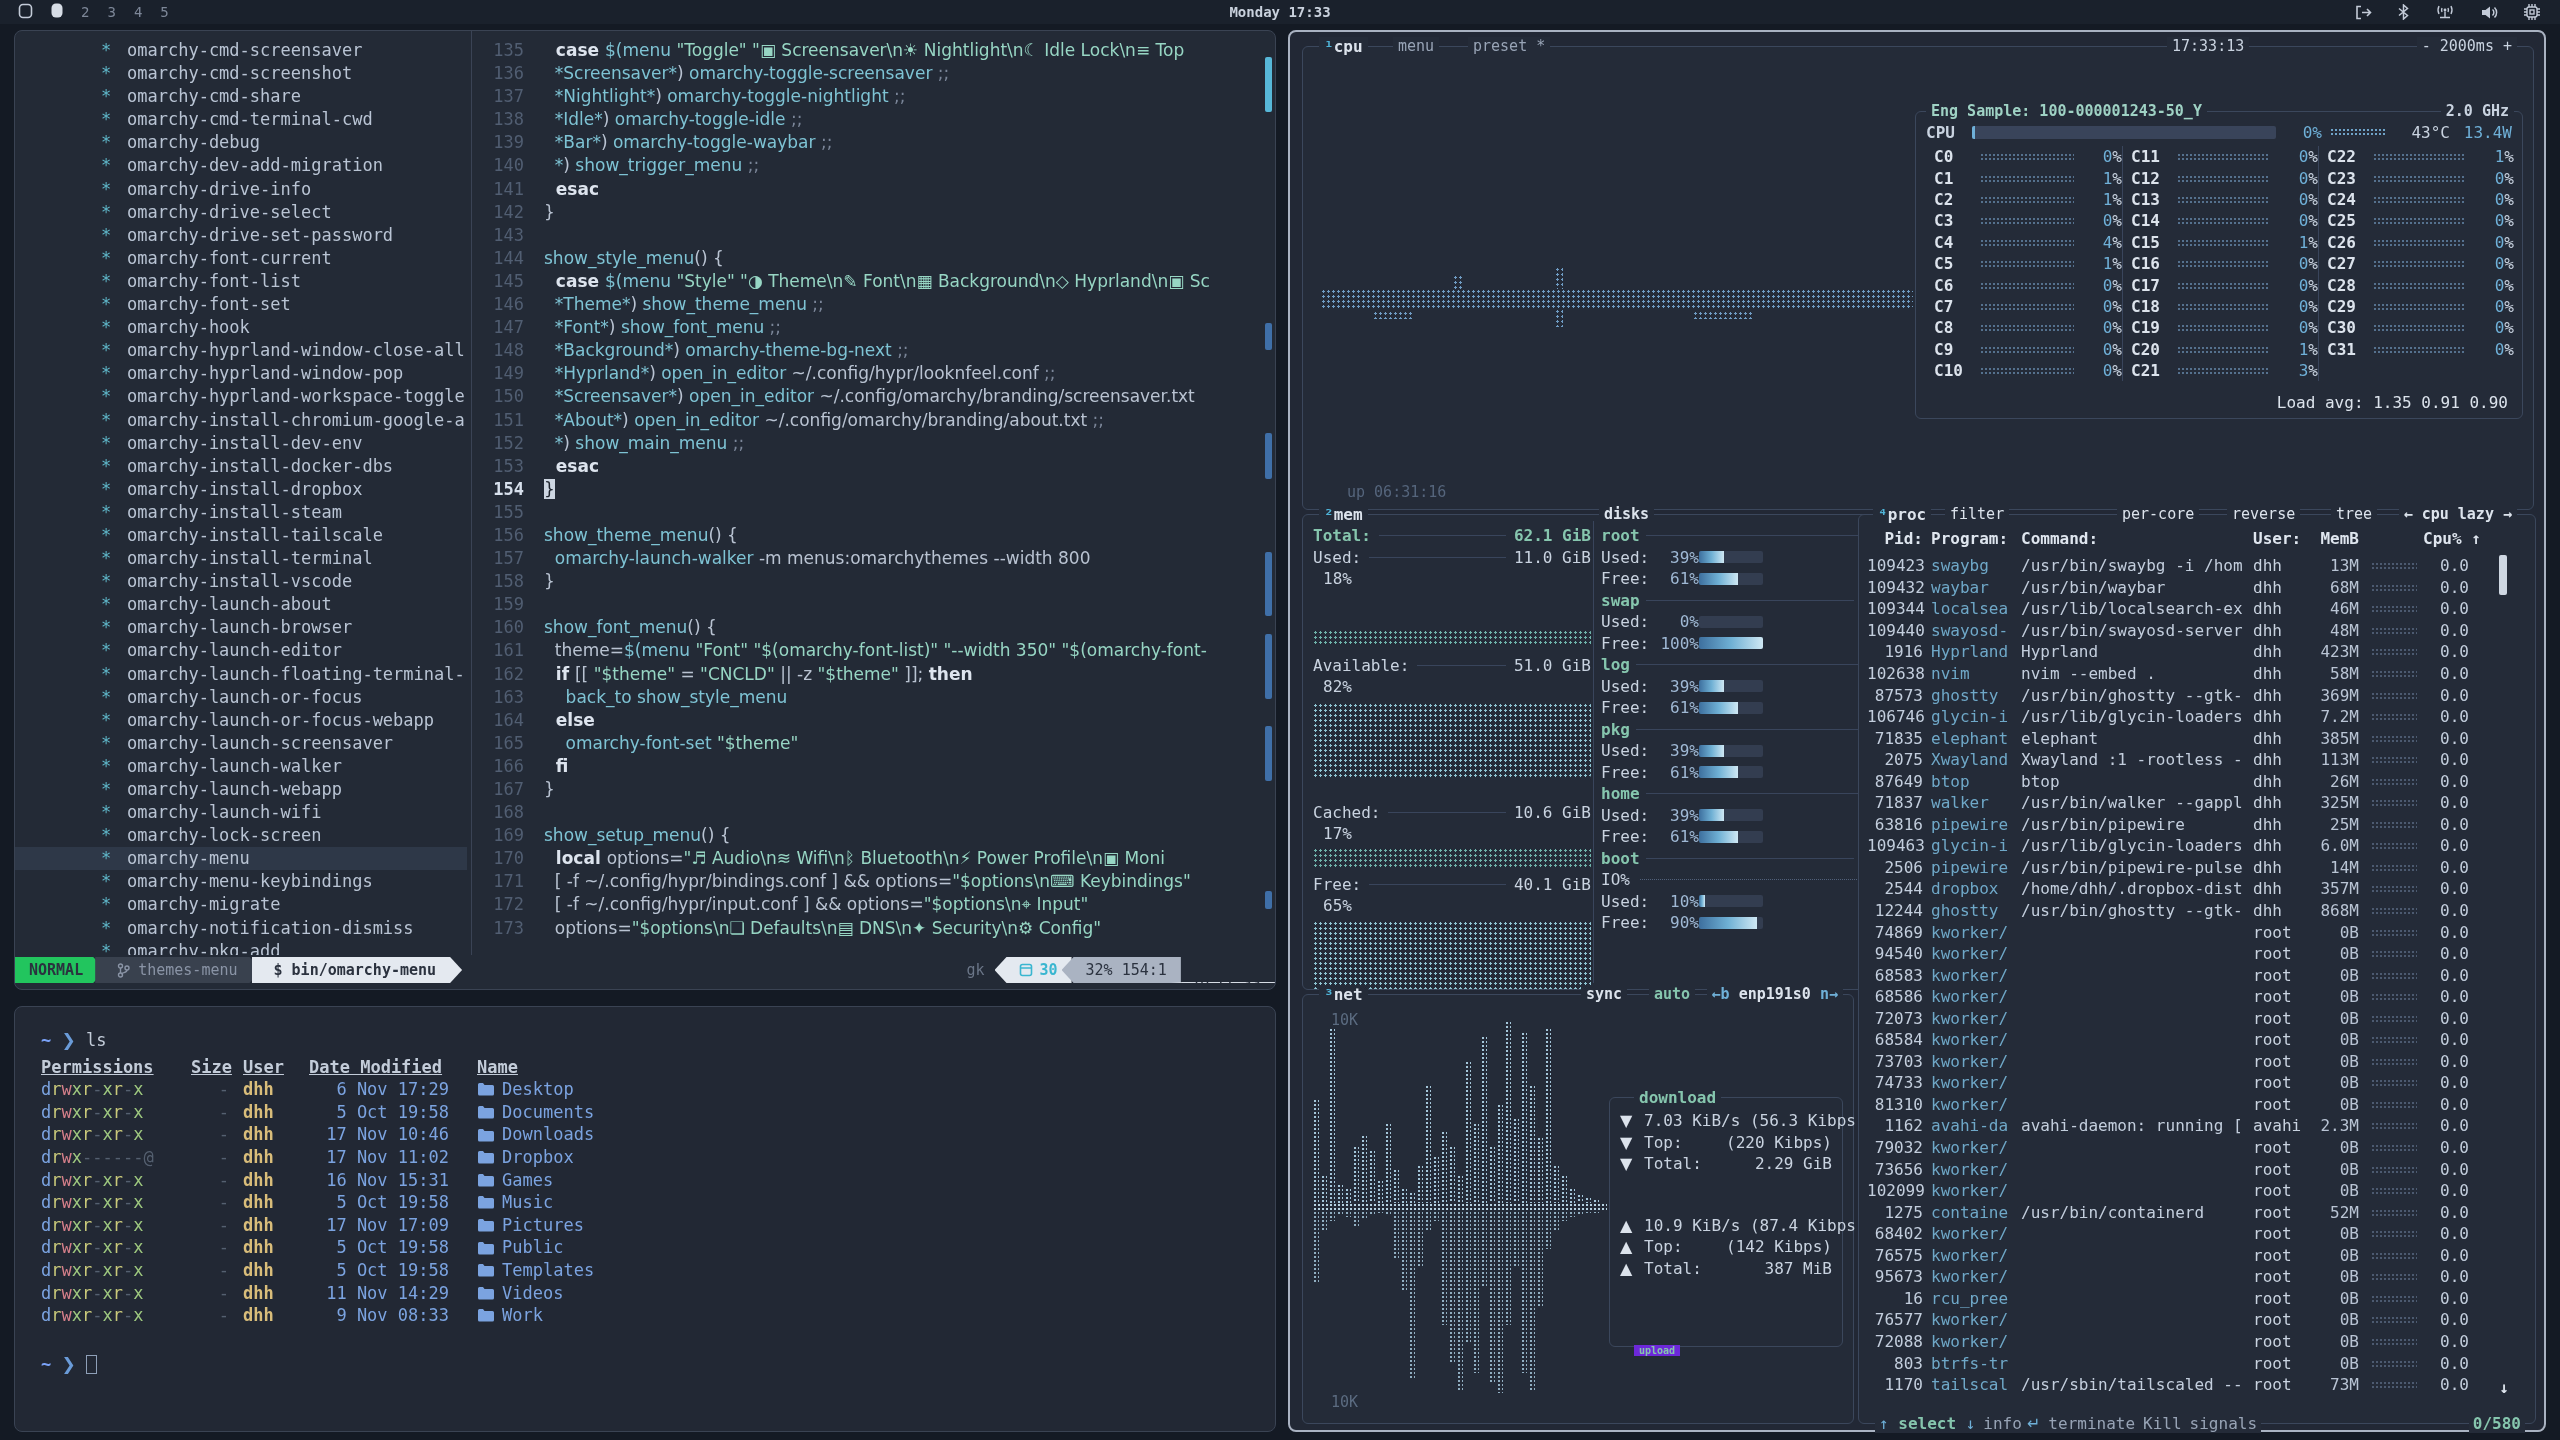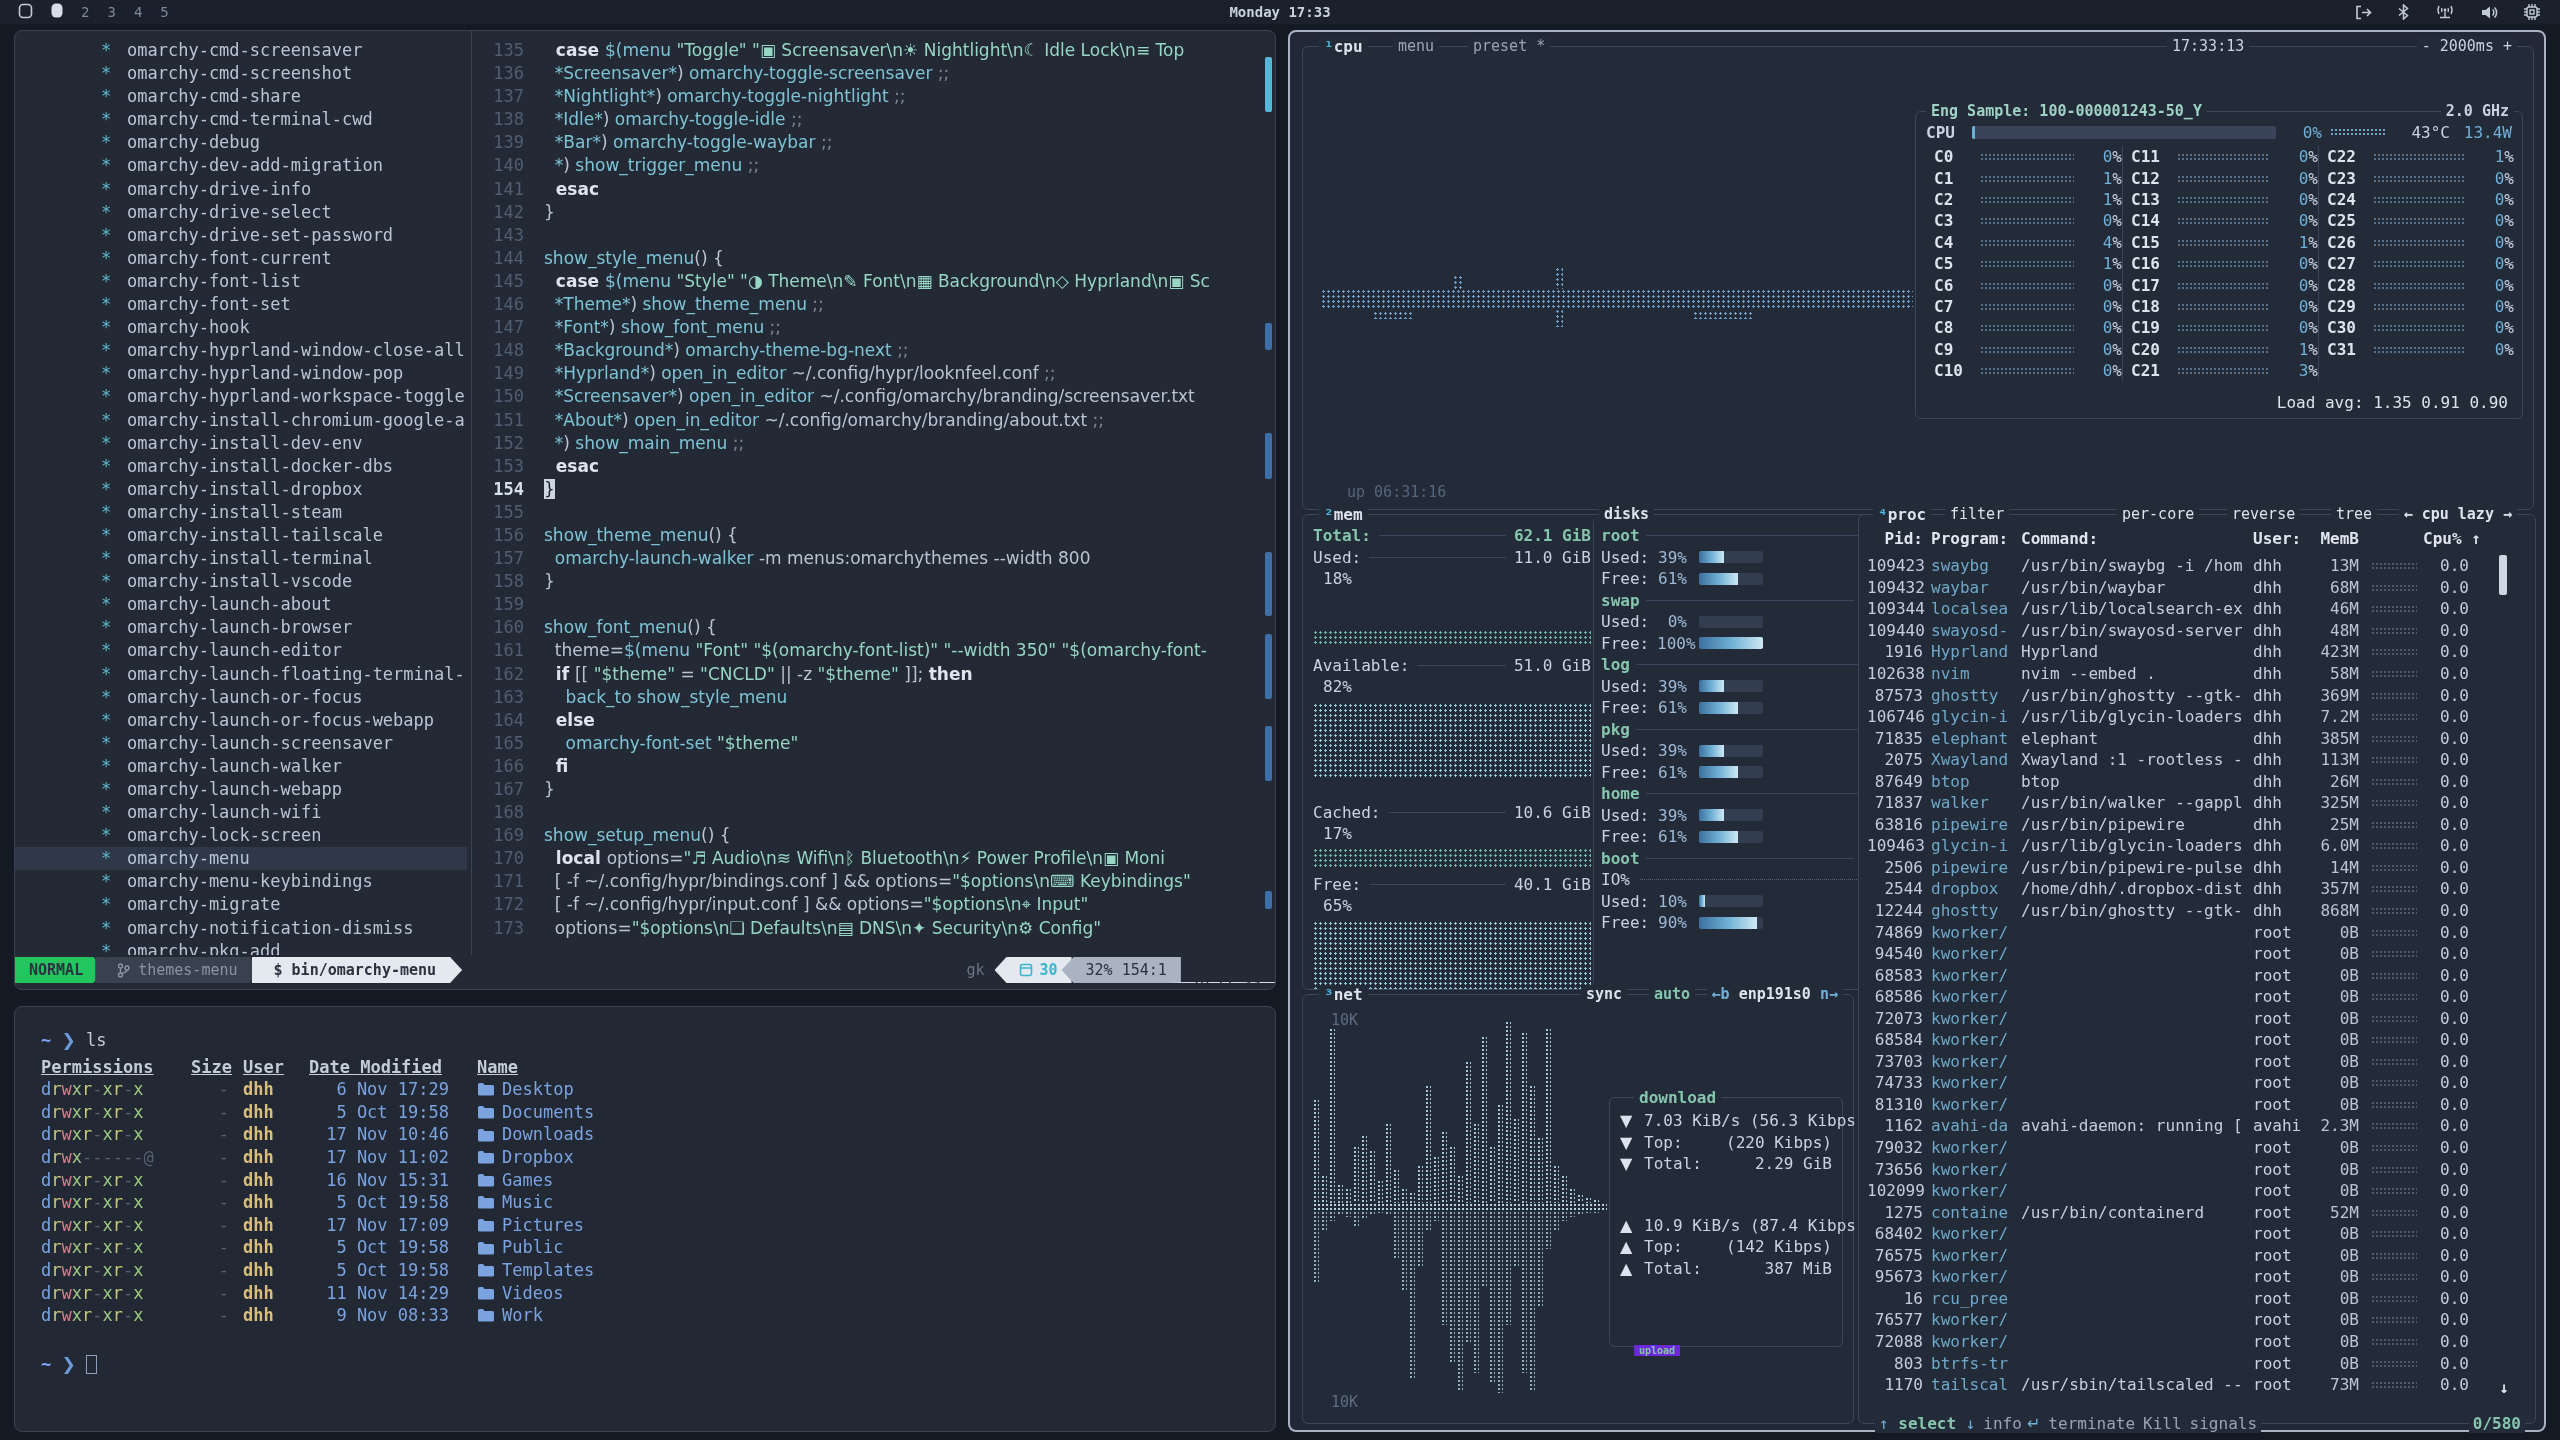--- a/index.html
+++ b/index.html
@@ -122,21 +122,21 @@
   #mem-divider { position:absolute; left:290px; top:6px; bottom:6px; width:1px; background:#39455c; }
   #disks-col { position:absolute; left:298px; right:8px; top:10px; bottom:8px; font-size:16px; }
   .drow-name { display:flex; align-items:center; height:21.5px; }
   .drow-name .dname { color:#86c6ae; font-weight:bold; }
   .drow-name .lead { flex:1; border-top:1px solid #39455c; margin:0 6px; }
   .drow-name .dsize { color:#86c6ae; font-weight:bold; }
   .drow { display:grid; grid-template-columns:56px 42px 70px 1fr; height:21.5px; align-items:center; }
   .drow .bar { height:12px; background:#333d50; border-radius:2px; position:relative; overflow:hidden; margin-right:6px; }
   .drow .bar i { position:absolute; left:0; top:0; bottom:0; background:linear-gradient(90deg,#3d6f9e,#6fb0d4,#cfe8f4); }
   .drow .dval { text-align:right; color:#c9d3e0; }
-  .drow .dpct { text-align:right; color:#9fb8d4; padding-right:12px; }
+  .drow .dpct { text-align:right; color:#9fb8d4; padding-right:0; }
   .drow .dlabel { color:#c9d3e0; }
   .iorow { display:flex; align-items:center; height:21.5px; color:#c9d3e0; }
   .iorow .lead { flex:1; border-top:1px dotted #51607a; margin-left:10px; }
 
   
   #net-graph { position:absolute; left:10px; top:14px; width:294px; bottom:10px; }
   #bars-down { position:absolute; left:0; top:0; width:100%; height:194px; display:flex; align-items:flex-end; gap:2px; }
   #bars-up   { position:absolute; left:0; top:202px; width:100%; height:194px; display:flex; align-items:flex-start; gap:2px; }
   .nbar { width:6px; background-image:radial-gradient(#a4c6da 1px, transparent 1.2px); background-size:4px 4px; }
   #net-base { position:absolute; left:0; top:194px; width:100%; height:7px;

